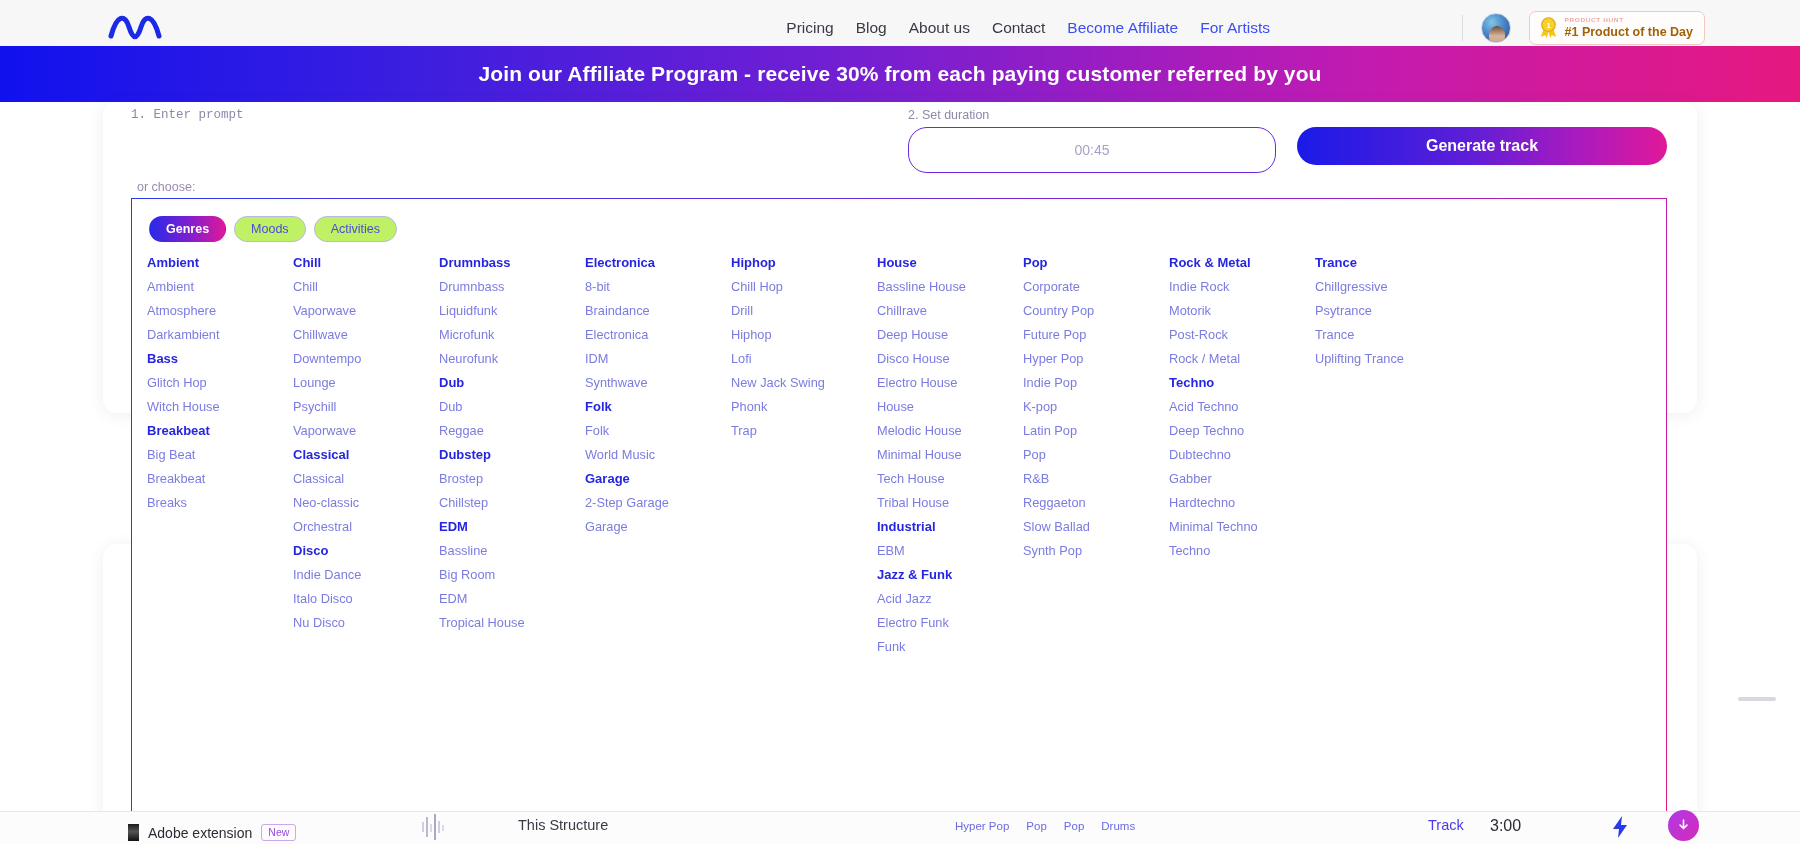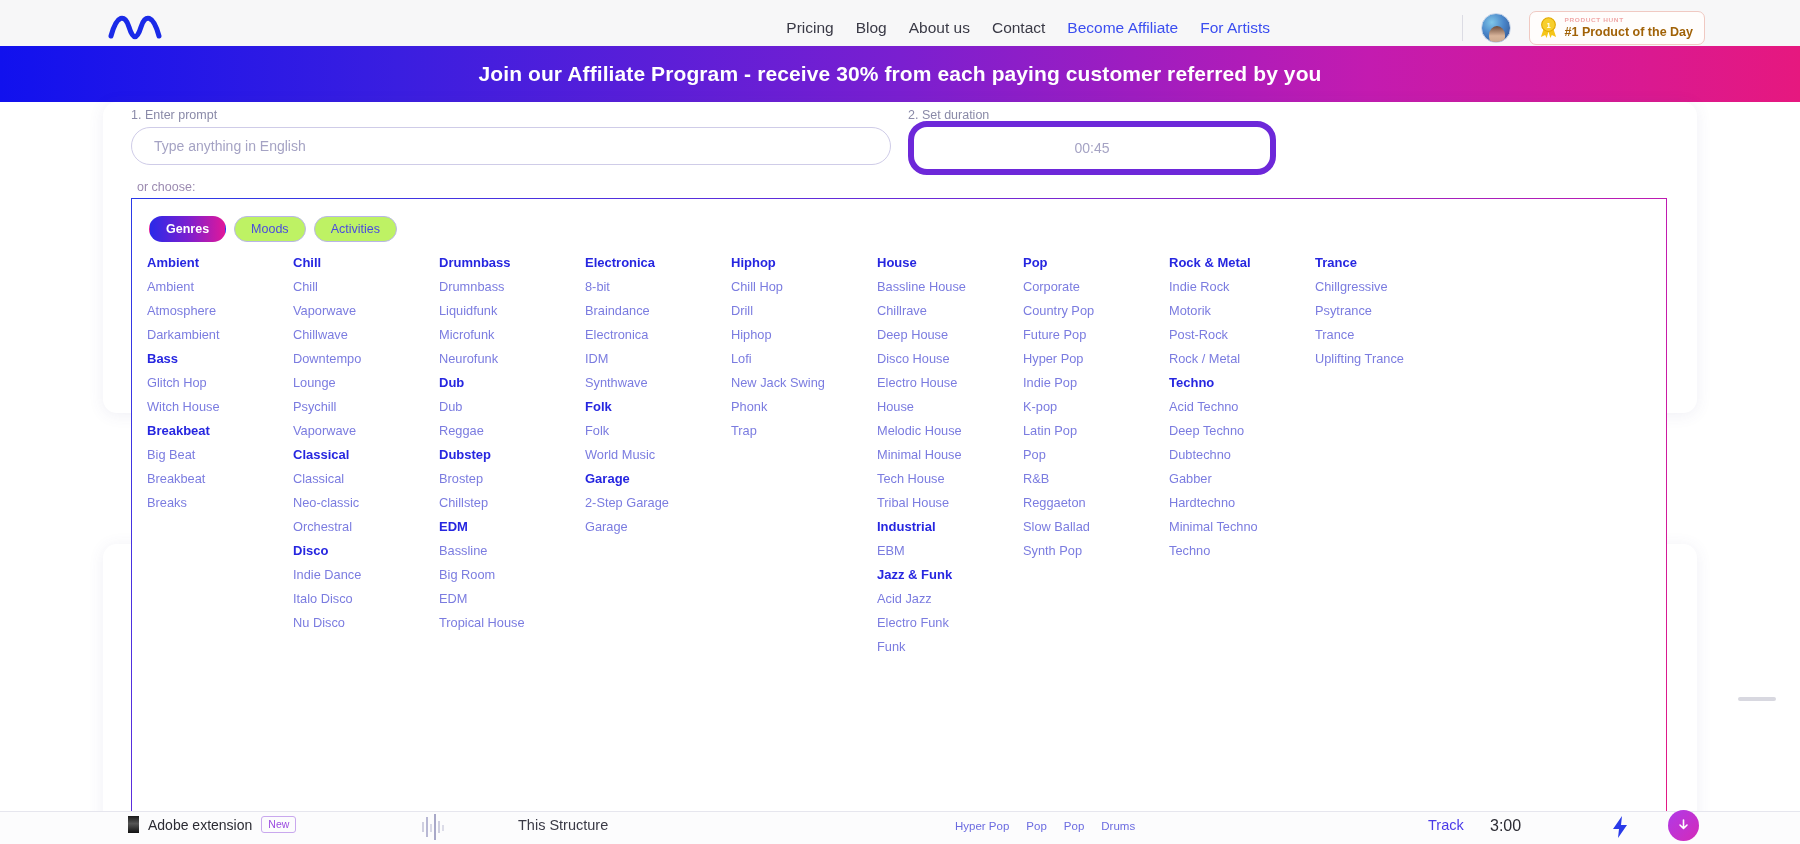--- a/index.html
+++ b/index.html
@@ -80,34 +80,34 @@
   }
   .bgcard2 {
     position: absolute; left: 103px; top: 442px; width: 1594px; height: 330px;
     background: #fff; border-radius: 14px;
     box-shadow: 0 2px 16px rgba(80,80,140,.09);
   }
 
   .field-label {
     position: absolute; font-size: 12.5px; color: #8a8aa8;
   }
-  .prompt-wrap { position: absolute; left: 131px; top: 6px; }
+  .prompt-wrap { position: absolute; left: 131px; top: 6px; font-family: Liberation Mono, monospace; }
   .prompt-input {
     position: absolute; left: 131px; top: 25px; width: 760px; height: 38px;
     border: 1px solid #cfcce8; border-radius: 19px;
     background: #fff; outline: none;
     font-size: 14px; color: #2b2b44; padding: 0 22px;
     font-family: "Liberation Sans", sans-serif;
   }
   .prompt-input::placeholder { color: #a5a3c4; }
 
   .dur-wrap { position: absolute; left: 908px; top: 6px; }
   .dur-input {
-    position: absolute; left: 908px; top: 19px; width: 368px; height: 54px;
-    border: 6px solid #6d28d9; border-radius: 19px; background:#fff; outline:none;
+    position: absolute; left: 908px; top: 25px; width: 368px; height: 46px;
+    border: 1px solid #6d28d9; border-radius: 19px; background:#fff; outline:none;
     font-size: 14px; color: #9e9cc0; text-align:center;
     font-family: "Liberation Sans", sans-serif;
   }
   .dur-input::placeholder { color: #a5a3c4; }
 
   .gen-btn {
     position: absolute; left: 1297px; top: 25px; width: 370px; height: 38px;
     border: none; border-radius: 19px; cursor: pointer;
     background: linear-gradient(90deg,#1a1ae8 0%, #5a1ed8 45%, #a81ac0 75%, #e0189a 100%);
     color: #fff; font-size: 16px; font-weight: bold;
@@ -158,21 +158,21 @@
     font-size: 12.8px; color: #7b7ce0;
     height: 24px; line-height: 24px; white-space: nowrap; cursor: pointer;
   }
 
   
   .bottombar {
     position: absolute; left: 0; top: 709px; width: 1800px; height: 108px;
     background: #fcfcfd; border-top: 1px solid #e6e6ee;
   }
   .bb-left {
-    position: absolute; left: 128px; top: 4px; display: flex; align-items: center; gap: 9px;
+    position: absolute; left: 128px; top: 12px; display: flex; align-items: center; gap: 9px;
   }
   .adobe-ic {
     width: 11px; height: 17px;
     background: linear-gradient(180deg,#1a1a1a 0%, #555 45%, #111 100%);
   }
   .bb-label { font-size: 14px; color: #2b2b33; }
   .newtag {
     font-size: 10.5px; color: #9b4be0; border: 1px solid #c9a8ee;
     border-radius: 3px; padding: 1px 6px 2px;
   }
@@ -244,25 +244,25 @@
 
 <div class="banner">
   <span class="banner-text">Join our Affiliate Program - receive 30% from each paying customer referred by you</span>
 </div>
 
 <div class="page">
   <div class="bgcard"></div>
   <div class="bgcard2"></div>
 
   <div class="field-label prompt-wrap">1. Enter prompt</div>
-  <input class="prompt-input" type="text" placeholder="Type anything in English" style="">
 
   <div class="field-label dur-wrap">2. Set duration</div>
   <input class="dur-input" type="text" placeholder="00:45" style="">
 
+  <button class="gen-btn">Generate track</button>
 
   <div class="or-choose">or choose:</div>
 
   <div class="panel">
     <div class="panel-inner">
       <div class="tabs">
         <div class="tab active">Genres</div>
         <div class="tab">Moods</div>
         <div class="tab">Activities</div>
       </div>

